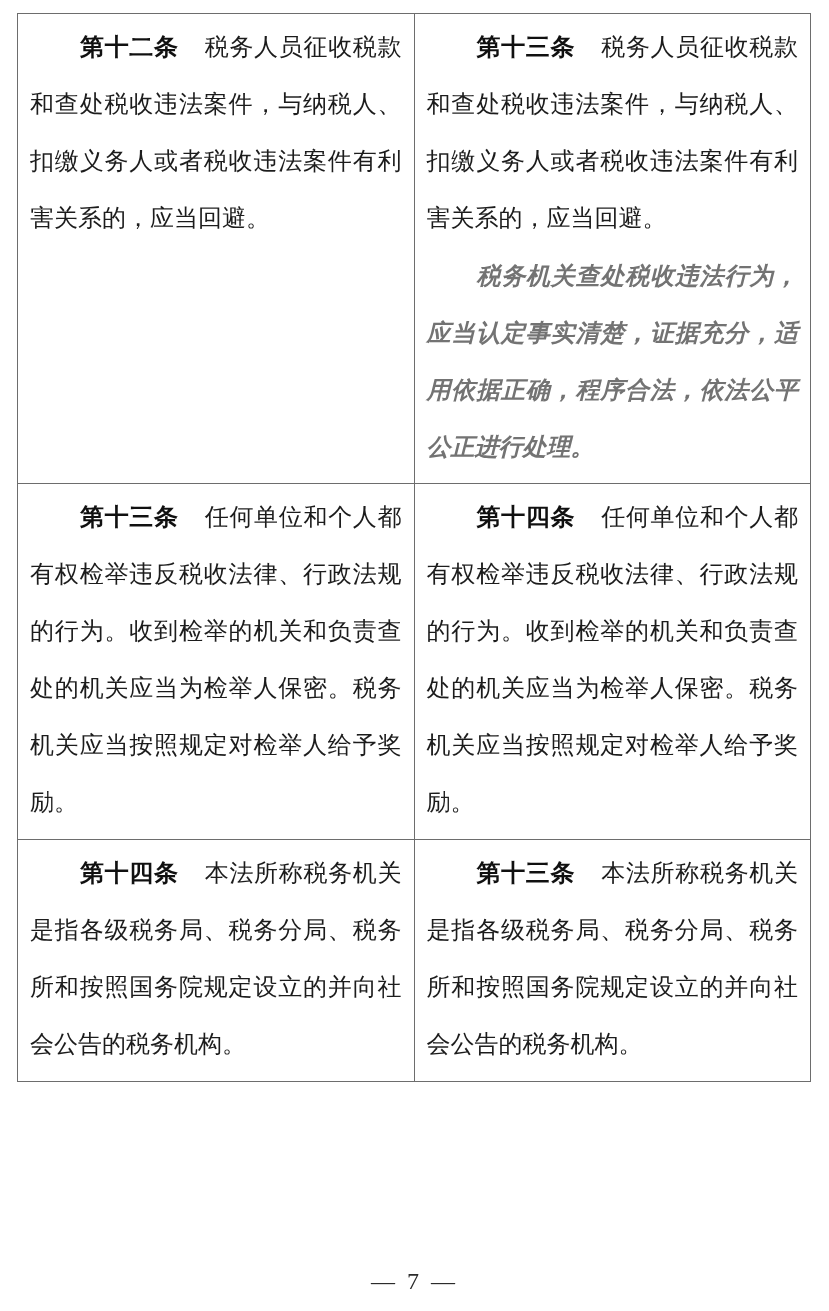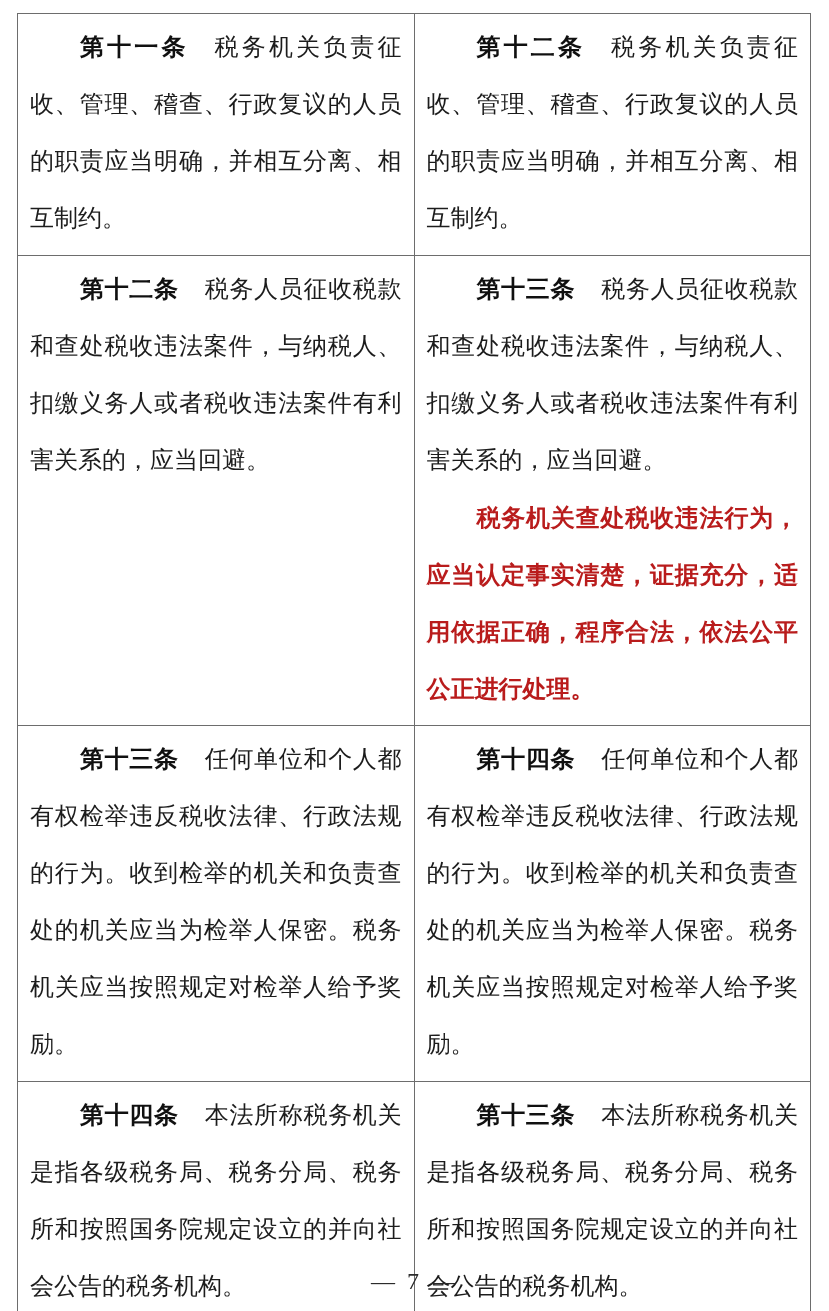--- a/index.html
+++ b/index.html
@@ -37,49 +37,42 @@
   }
   .article-label {
     font-weight: 700;
     font-family: "Liberation Sans", "DejaVu Sans", sans-serif;
     color: #101010;
     padding-right: 26px;
   }
   .para.emphasis {
     font-weight: 700;
     font-family: "Liberation Sans", "DejaVu Sans", sans-serif;
-    color: #b91c1c;
+    color: #737373;
+    font-style: italic;
   }
   .footer {
     position: absolute;
     left: 0;
     right: 0;
     top: 1268px;
     text-align: center;
     font-family: "Liberation Serif", "DejaVu Serif", serif;
     font-size: 24px;
     color: #2b2b2b;
     letter-spacing: 3px;
   }
 </style>
 </head>
 <body>
 
 <div class="page">
 
   <table class="law-table">
     <tbody>
-      <tr>
-        <td>
-          <p class="para"><span class="article-label">第十一条</span><span>税务机关负责征收、管理、稽查、行政复议的人员的职责应当明确，并相互分离、相互制约。</span></p>
-        </td>
-        <td>
-          <p class="para"><span class="article-label">第十二条</span><span>税务机关负责征收、管理、稽查、行政复议的人员的职责应当明确，并相互分离、相互制约。</span></p>
-        </td>
-      </tr>
 
       <tr>
         <td>
           <p class="para"><span class="article-label">第十二条</span><span>税务人员征收税款和查处税收违法案件，与纳税人、扣缴义务人或者税收违法案件有利害关系的，应当回避。</span></p>
         </td>
         <td>
           <p class="para"><span class="article-label">第十三条</span><span>税务人员征收税款和查处税收违法案件，与纳税人、扣缴义务人或者税收违法案件有利害关系的，应当回避。</span></p>
           <p class="para emphasis">税务机关查处税收违法行为，应当认定事实清楚，证据充分，适用依据正确，程序合法，依法公平公正进行处理。</p>
         </td>
       </tr>

